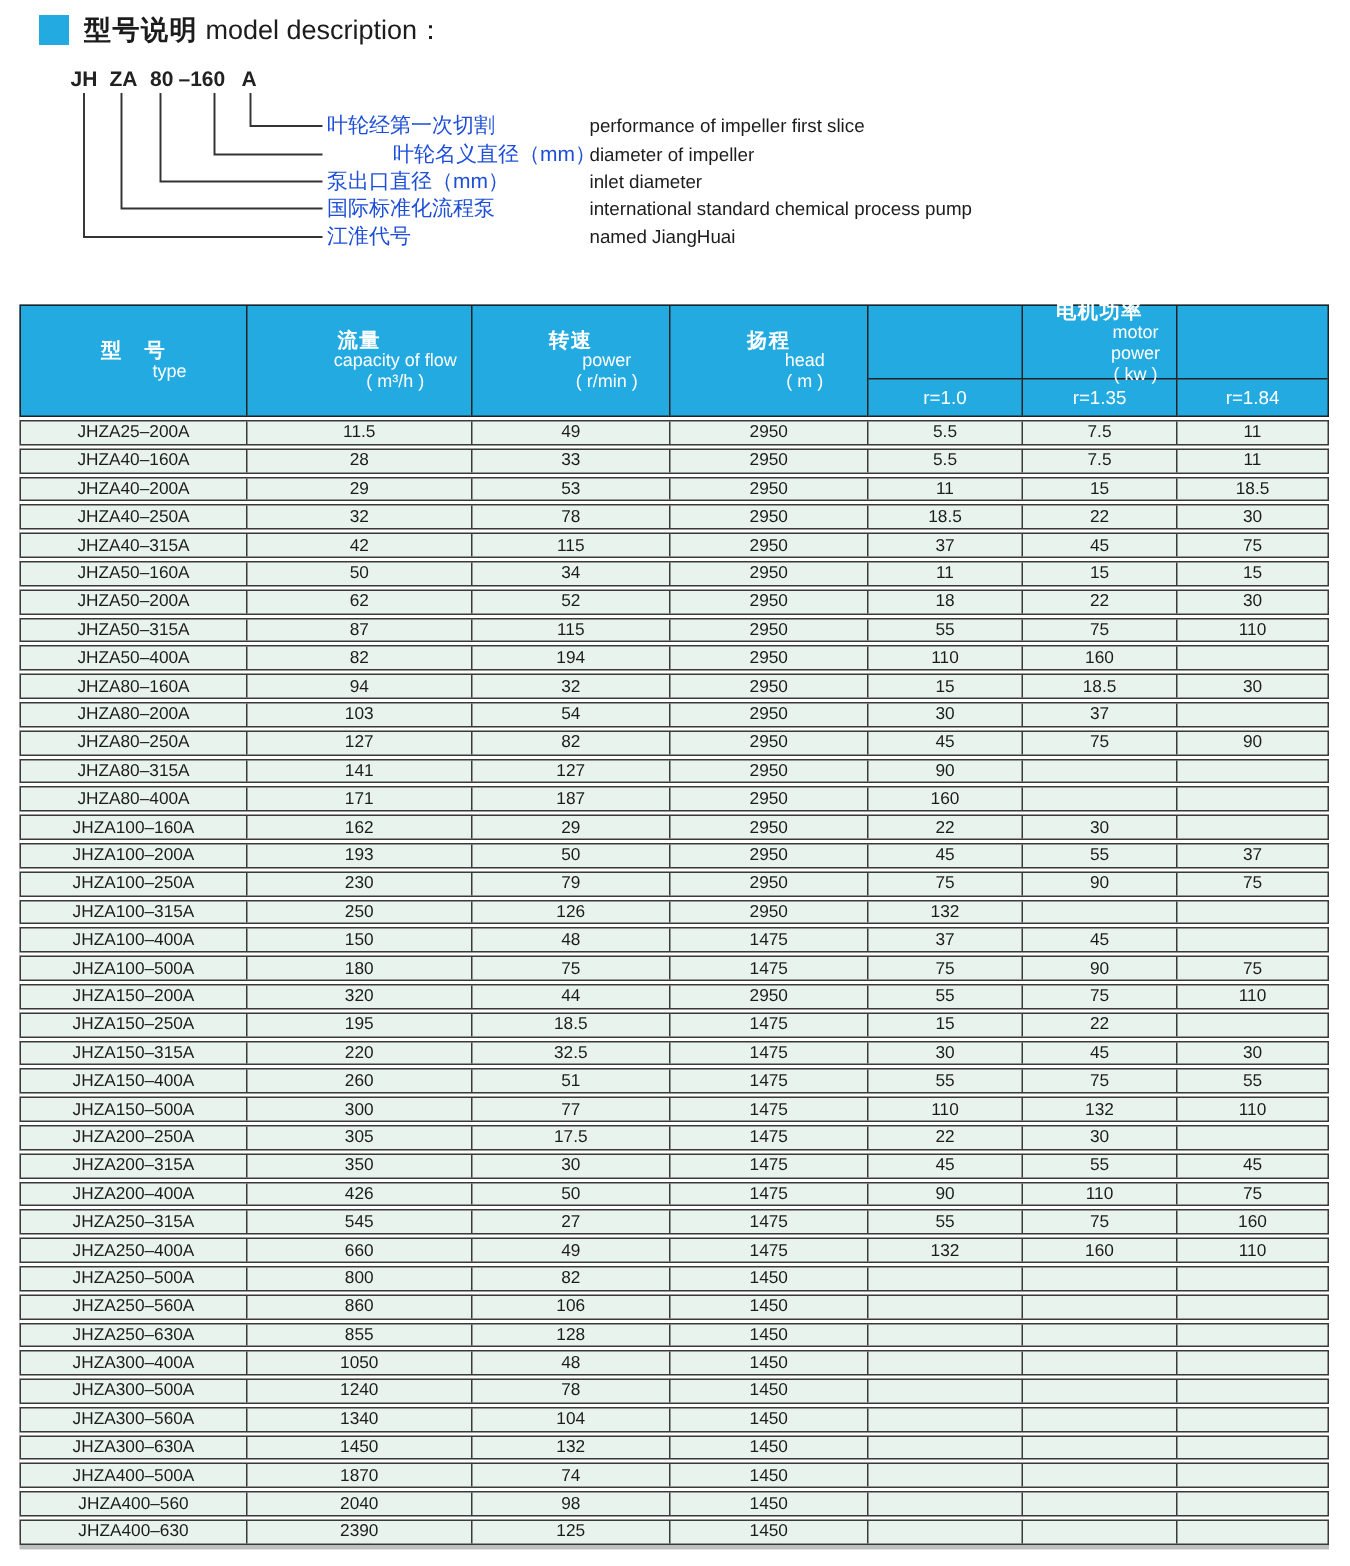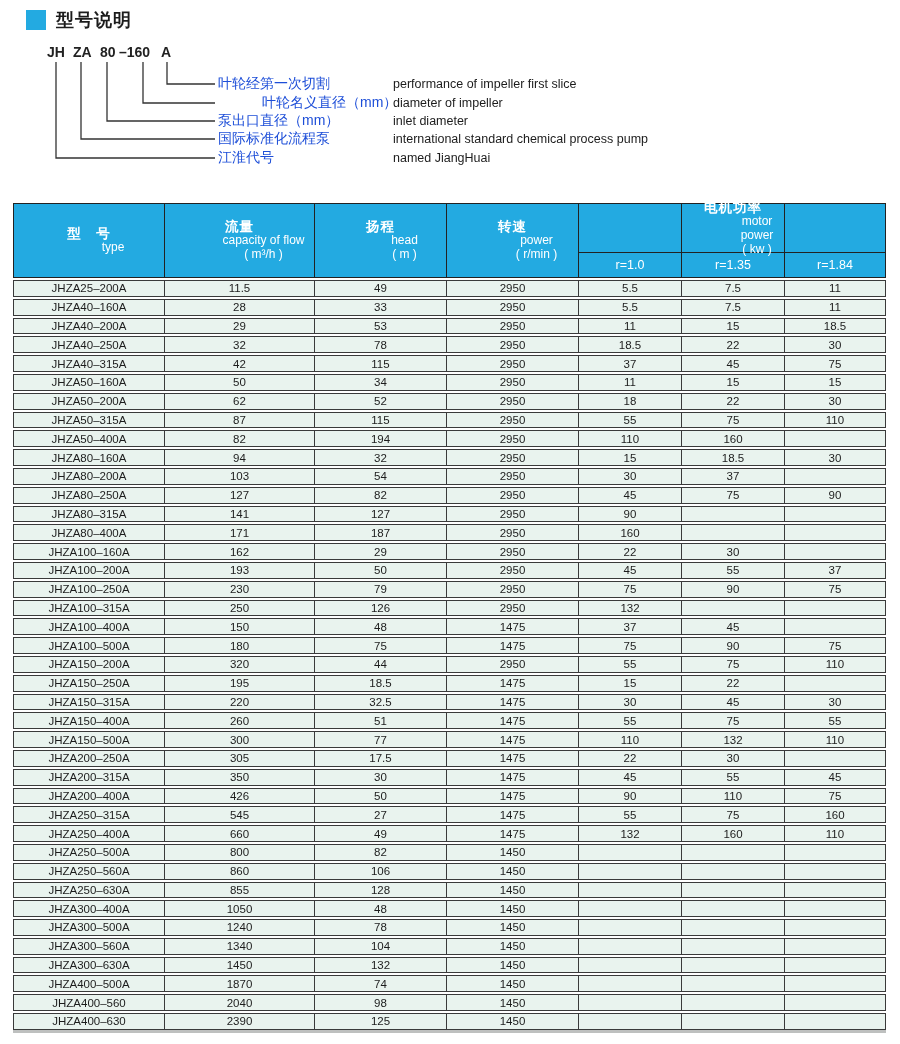--- a/index.html
+++ b/index.html
@@ -54,20 +54,21 @@
   .t-cell:last-child { border-right:none; }
 </style>
 </head>
 <body>
 
 <div class="page">
 
   <div class="sec-title" style="top:8px;padding-left:12px;">
     <span class="bullet"></span>
     <span class="st-zh">型号说明</span>
+    <span class="st-en">model description：</span>
   </div>
 
   <div class="diagram">
     <span class="code-part cp-0">JH</span>
     <span class="code-part cp-1">ZA</span>
     <span class="code-part cp-2">80</span>
     <span class="code-part cp-3">–160</span>
     <span class="code-part cp-4">A</span>
 
     <svg class="diag-svg" width="900" height="132" viewBox="0 0 900 132">
@@ -106,28 +107,28 @@
       <div class="hc span2">
         <div class="hzh">型　号</div>
         <div class="hen">type</div>
       </div>
       <div class="hc span2">
         <div class="hzh">流量</div>
         <div class="hen">capacity of flow</div>
         <div class="hen">( m³/h )</div>
       </div>
       <div class="hc span2">
+        <div class="hzh">转速</div>
+        <div class="hen">power</div>
+        <div class="hen">( r/min )</div>
+      </div>
+      <div class="hc span2">
         <div class="hzh">扬程</div>
         <div class="hen">head</div>
         <div class="hen">( m )</div>
-      </div>
-      <div class="hc span2">
-        <div class="hzh">转速</div>
-        <div class="hen">power</div>
-        <div class="hen">( r/min )</div>
       </div>
       <div class="hc toprow" style="grid-column:5;"></div>
       <div class="hc toprow" style="grid-column:6;">
         <div class="hzh">电机功率</div>
         <div class="hen">motor power</div>
         <div class="hen">( kw )</div>
       </div>
       <div class="hc toprow last" style="grid-column:7;"></div>
       <div class="hc subrow" style="grid-column:5;">r=1.0</div>
       <div class="hc subrow" style="grid-column:6;text-align:right;">r=1.35</div>

